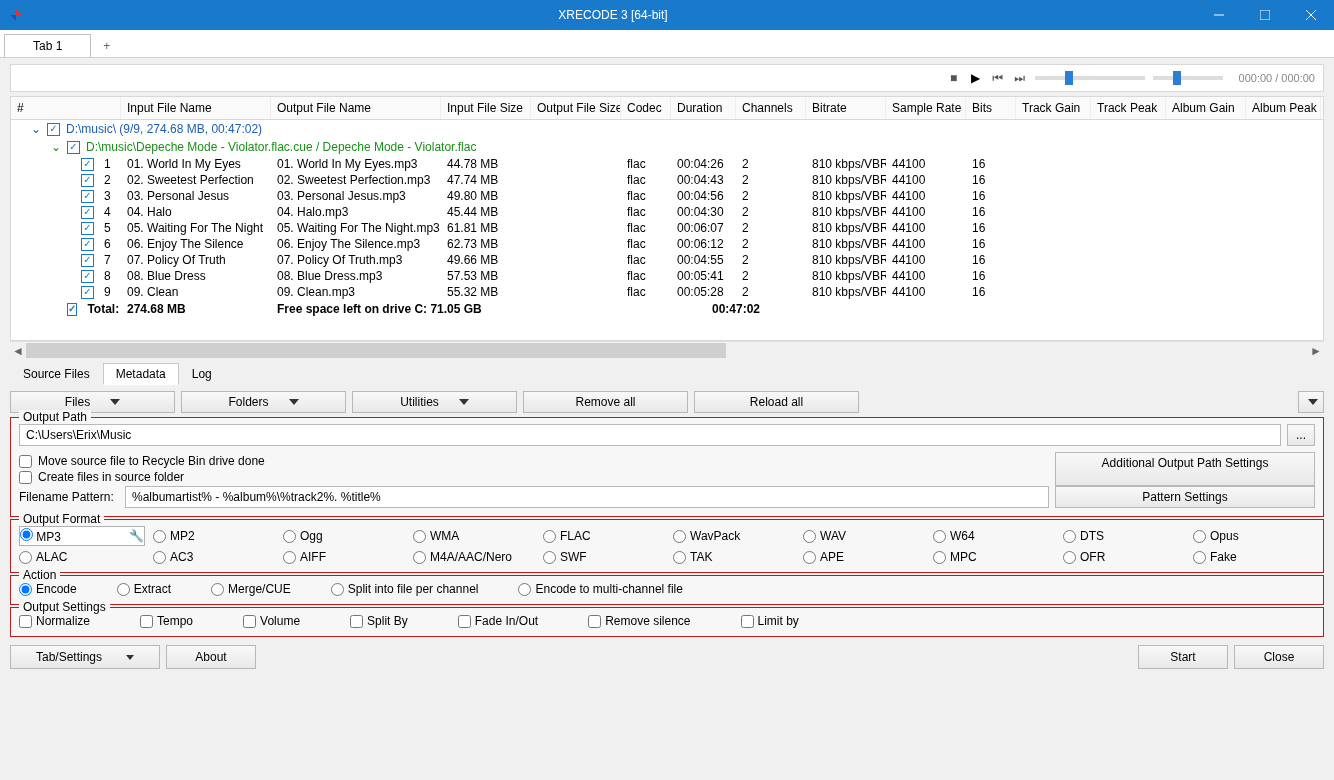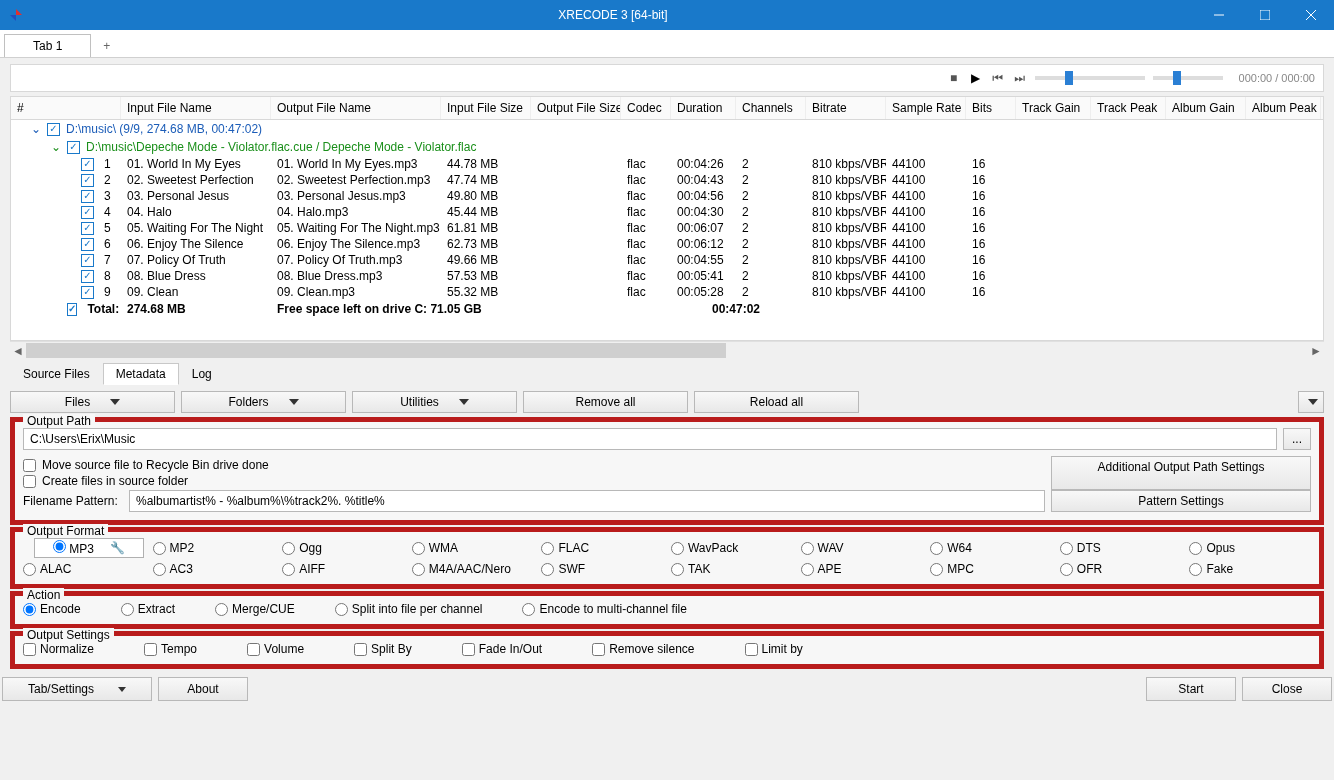--- a/index.html
+++ b/index.html
@@ -35,38 +35,38 @@
 .hscroll .arr { position: absolute; top: 0; width: 16px; height: 18px; display: flex; align-items: center; justify-content: center; color: #666; }
 .hscroll .arr.right { right: 0; }
 .subtabs { display: flex; margin: 4px 0 0 10px; gap: 0; }
 .subtab { padding: 3px 12px; border: 1px solid transparent; }
 .subtab.active { background: #fff; border: 1px solid #c8c8c8; border-bottom: 1px solid #fff; }
 .toolbar { display: flex; gap: 6px; margin: 6px 10px 4px 10px; }
 .toolbar .btn { flex: 1; max-width: 165px; background: linear-gradient(#f8f8f8,#e8e8e8); border: 1px solid #b8b8b8; padding: 3px 6px; display: flex; align-items: center; justify-content: center; gap: 16px; }
 .toolbar .btn .caret { border-left: 5px solid transparent; border-right: 5px solid transparent; border-top: 6px solid #333; margin-left: 4px; }
 .toolbar .spacer { flex: 1; }
 .toolbar .more { width: 26px; flex: none; max-width: 26px; }
-.group { border: 5px solid #b91c1c; margin: 2px 10px; padding: 6px 8px 8px 8px; background: #f7f7f7; position: relative; }
+.group { border: 1px solid #b91c1c; margin: 2px 10px; padding: 6px 8px 8px 8px; background: #f7f7f7; position: relative; }
 .group > .legend { position: absolute; top: -8px; left: 8px; background: #f7f7f7; padding: 0 4px; font-size: 12px; }
 .pathrow { display: flex; gap: 6px; align-items: center; margin-bottom: 6px; }
 .pathrow input { flex: 1; border: 1px solid #b8b8b8; padding: 3px 6px; background: #fff; }
 .pathrow .browse { width: 28px; border: 1px solid #b8b8b8; background: linear-gradient(#f8f8f8,#e8e8e8); text-align: center; padding: 3px 0; }
 .checkrow { display: flex; align-items: center; gap: 6px; margin: 2px 0; }
 .rightbtn { width: 260px; border: 1px solid #b8b8b8; background: linear-gradient(#f8f8f8,#e8e8e8); padding: 3px 0; text-align: center; }
 .patrow { display: flex; align-items: center; gap: 6px; }
 .patrow label { width: 100px; }
 .patrow input { flex: 1; border: 1px solid #b8b8b8; padding: 3px 6px; background: #fff; }
 .formats { display: grid; grid-template-columns: repeat(10, 1fr); gap: 4px 8px; }
 .formats label { display: flex; align-items: center; gap: 4px; white-space: nowrap; }
-.formats .mp3wrap { display: flex; align-items: center; border: 1px solid #b0b0b0; padding: 1px 18px; background: #fff; width: 110px; justify-content: space-between; margin-left: 11px; }
+.formats .mp3wrap { display: flex; align-items: center; border: 1px solid #b0b0b0; padding: 1px 0; background: #fff; width: 126px; justify-content: space-between; }
 .actions { display: flex; gap: 40px; flex-wrap: wrap; }
 .actions label { display: flex; align-items: center; gap: 4px; }
 .settings { display: flex; gap: 50px; flex-wrap: wrap; }
 .settings label { display: flex; align-items: center; gap: 4px; }
-.footer { display: flex; gap: 6px; padding: 6px 2px; }
+.footer { display: flex; gap: 6px; padding: 6px 10px; }
 .footer .btn { background: linear-gradient(#f8f8f8,#e8e8e8); border: 1px solid #b8b8b8; padding: 4px 10px; display: flex; align-items: center; justify-content: center; gap: 4px; }
 .footer .spacer { flex: 1; }
 .footer .wide { width: 90px; justify-content: center; }
 .tri { display: inline-block; width: 0; height: 0; }
 .tri.down { border-left: 4px solid transparent; border-right: 4px solid transparent; border-top: 5px solid #333; }
 input[type=checkbox], input[type=radio] { margin: 0; }
 .chk { width: 13px; height: 13px; border: 1px solid #1979ca; display: inline-flex; align-items: center; justify-content: center; }
 .chk.on::after { content: "✓"; color: #1979ca; font-size: 10px; line-height: 1; }
 .expander { display: inline-block; width: 10px; text-align: center; }
 </style>

